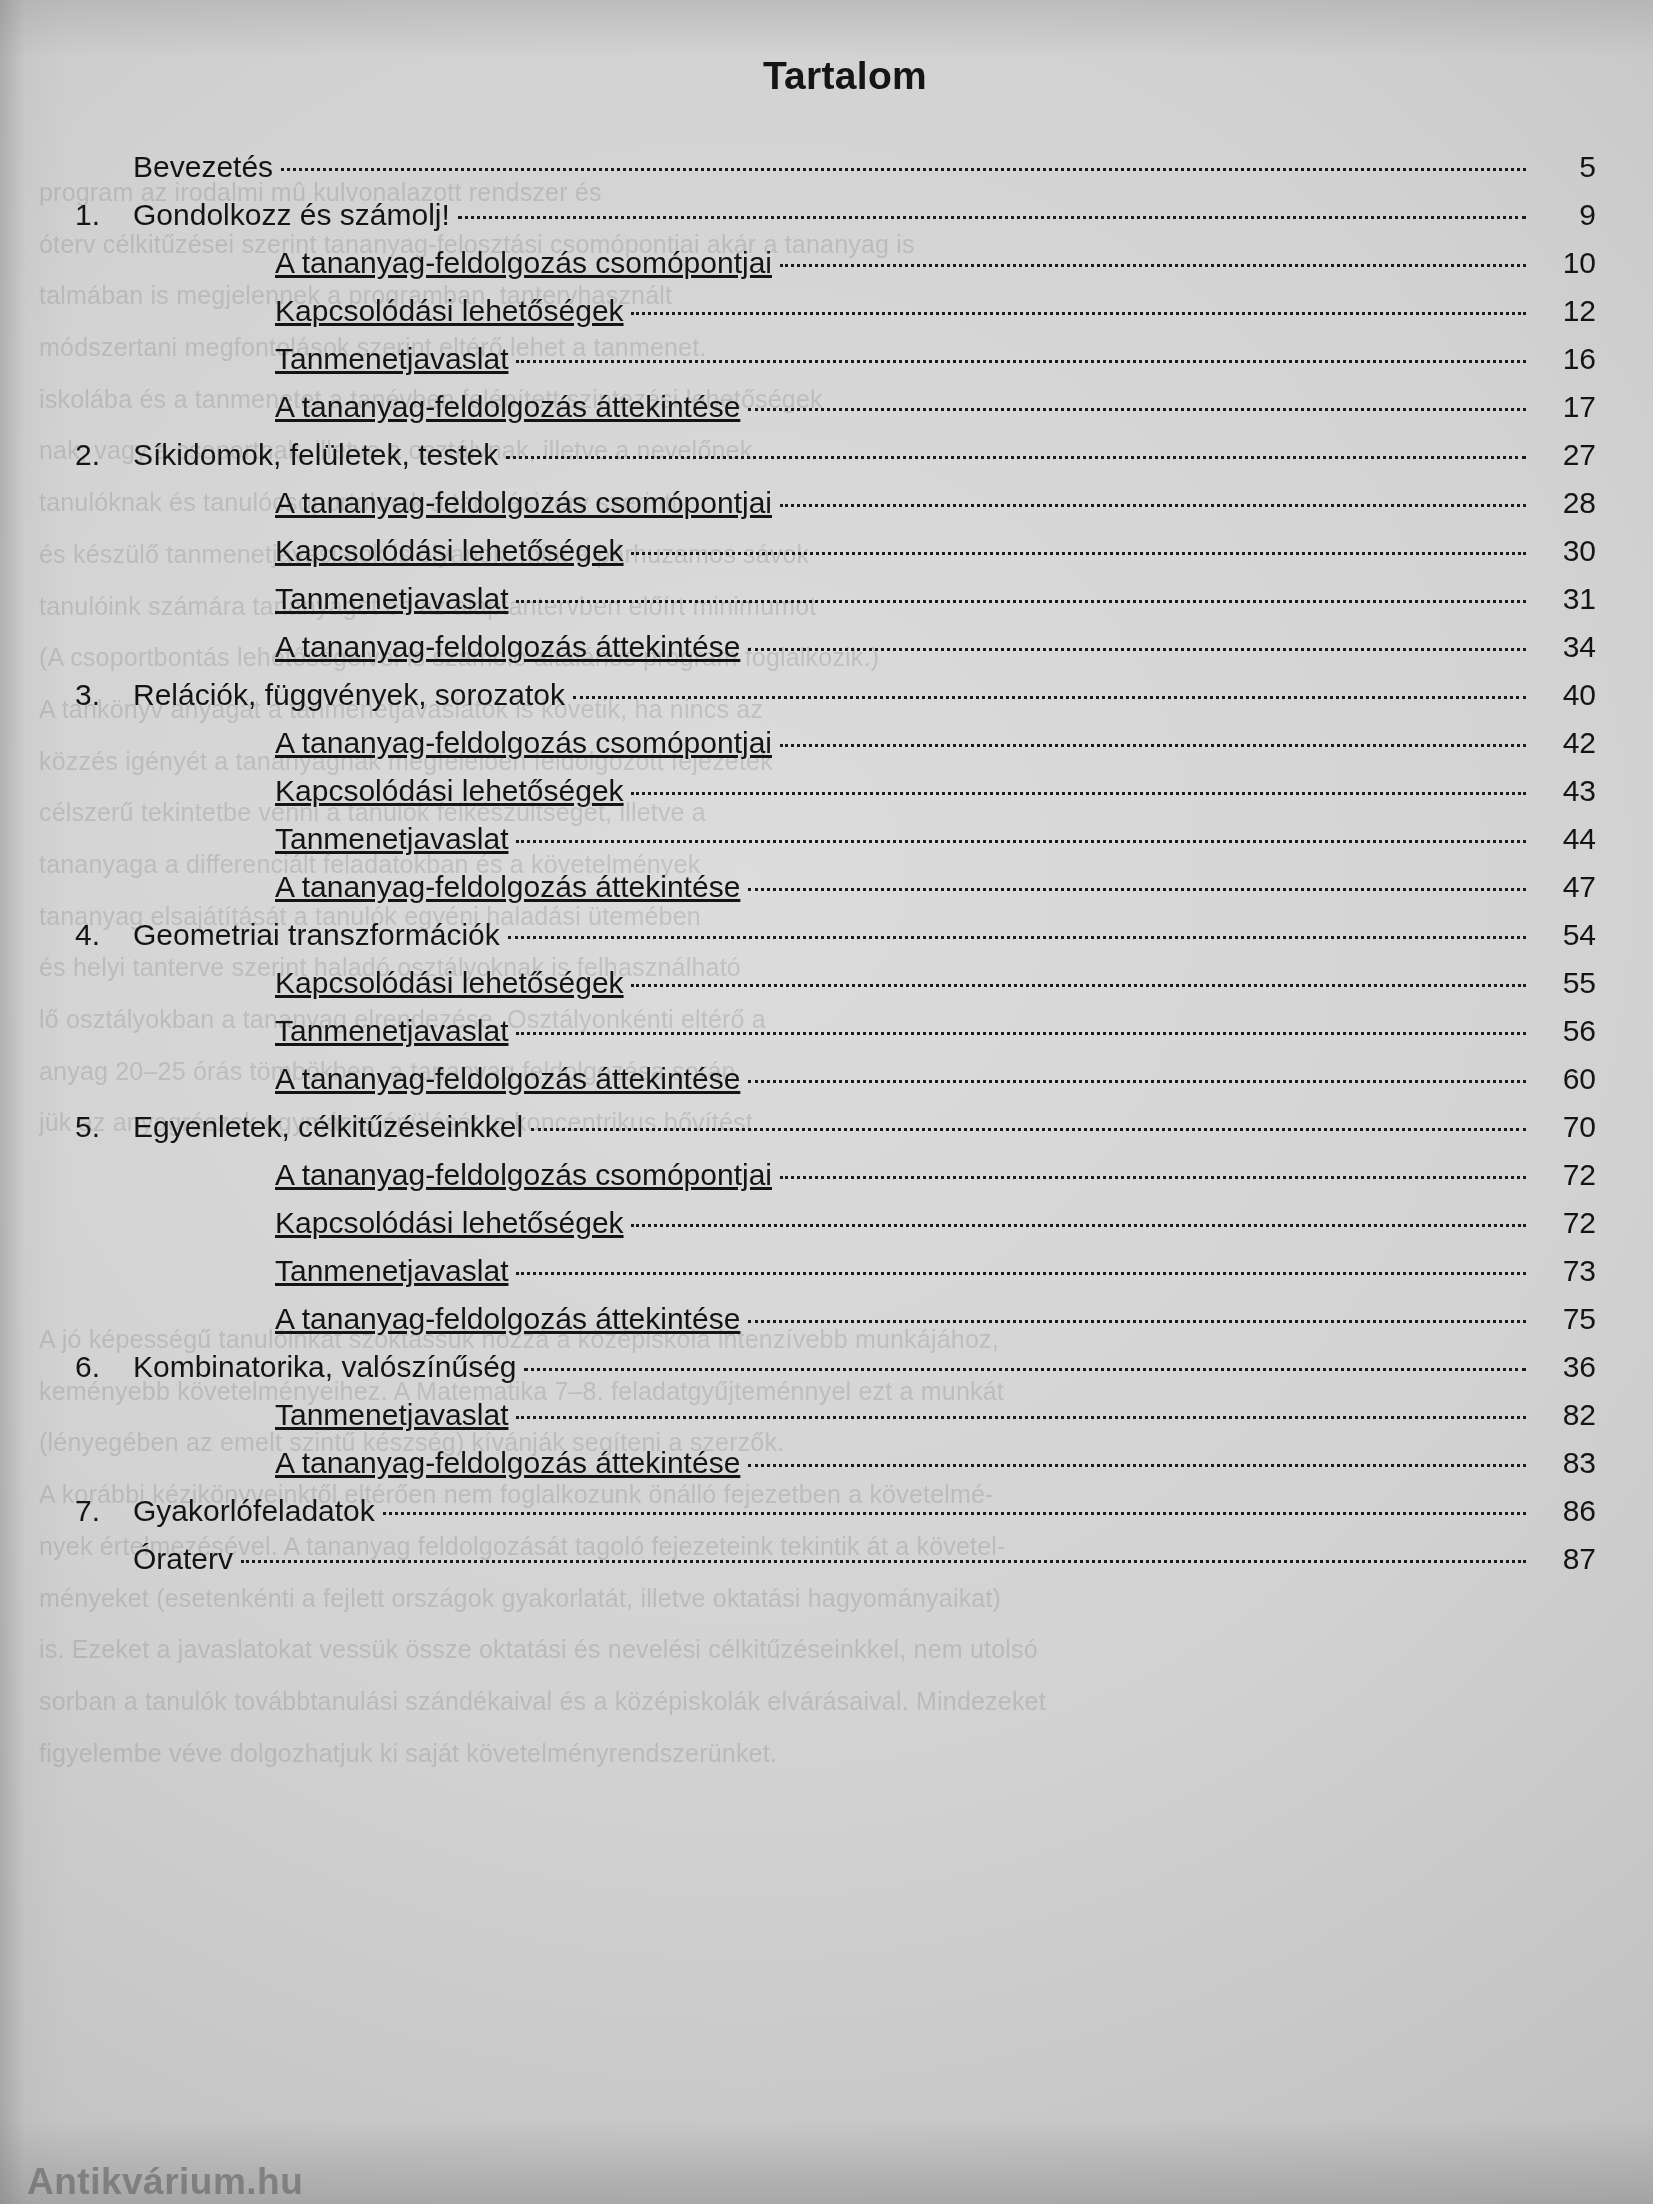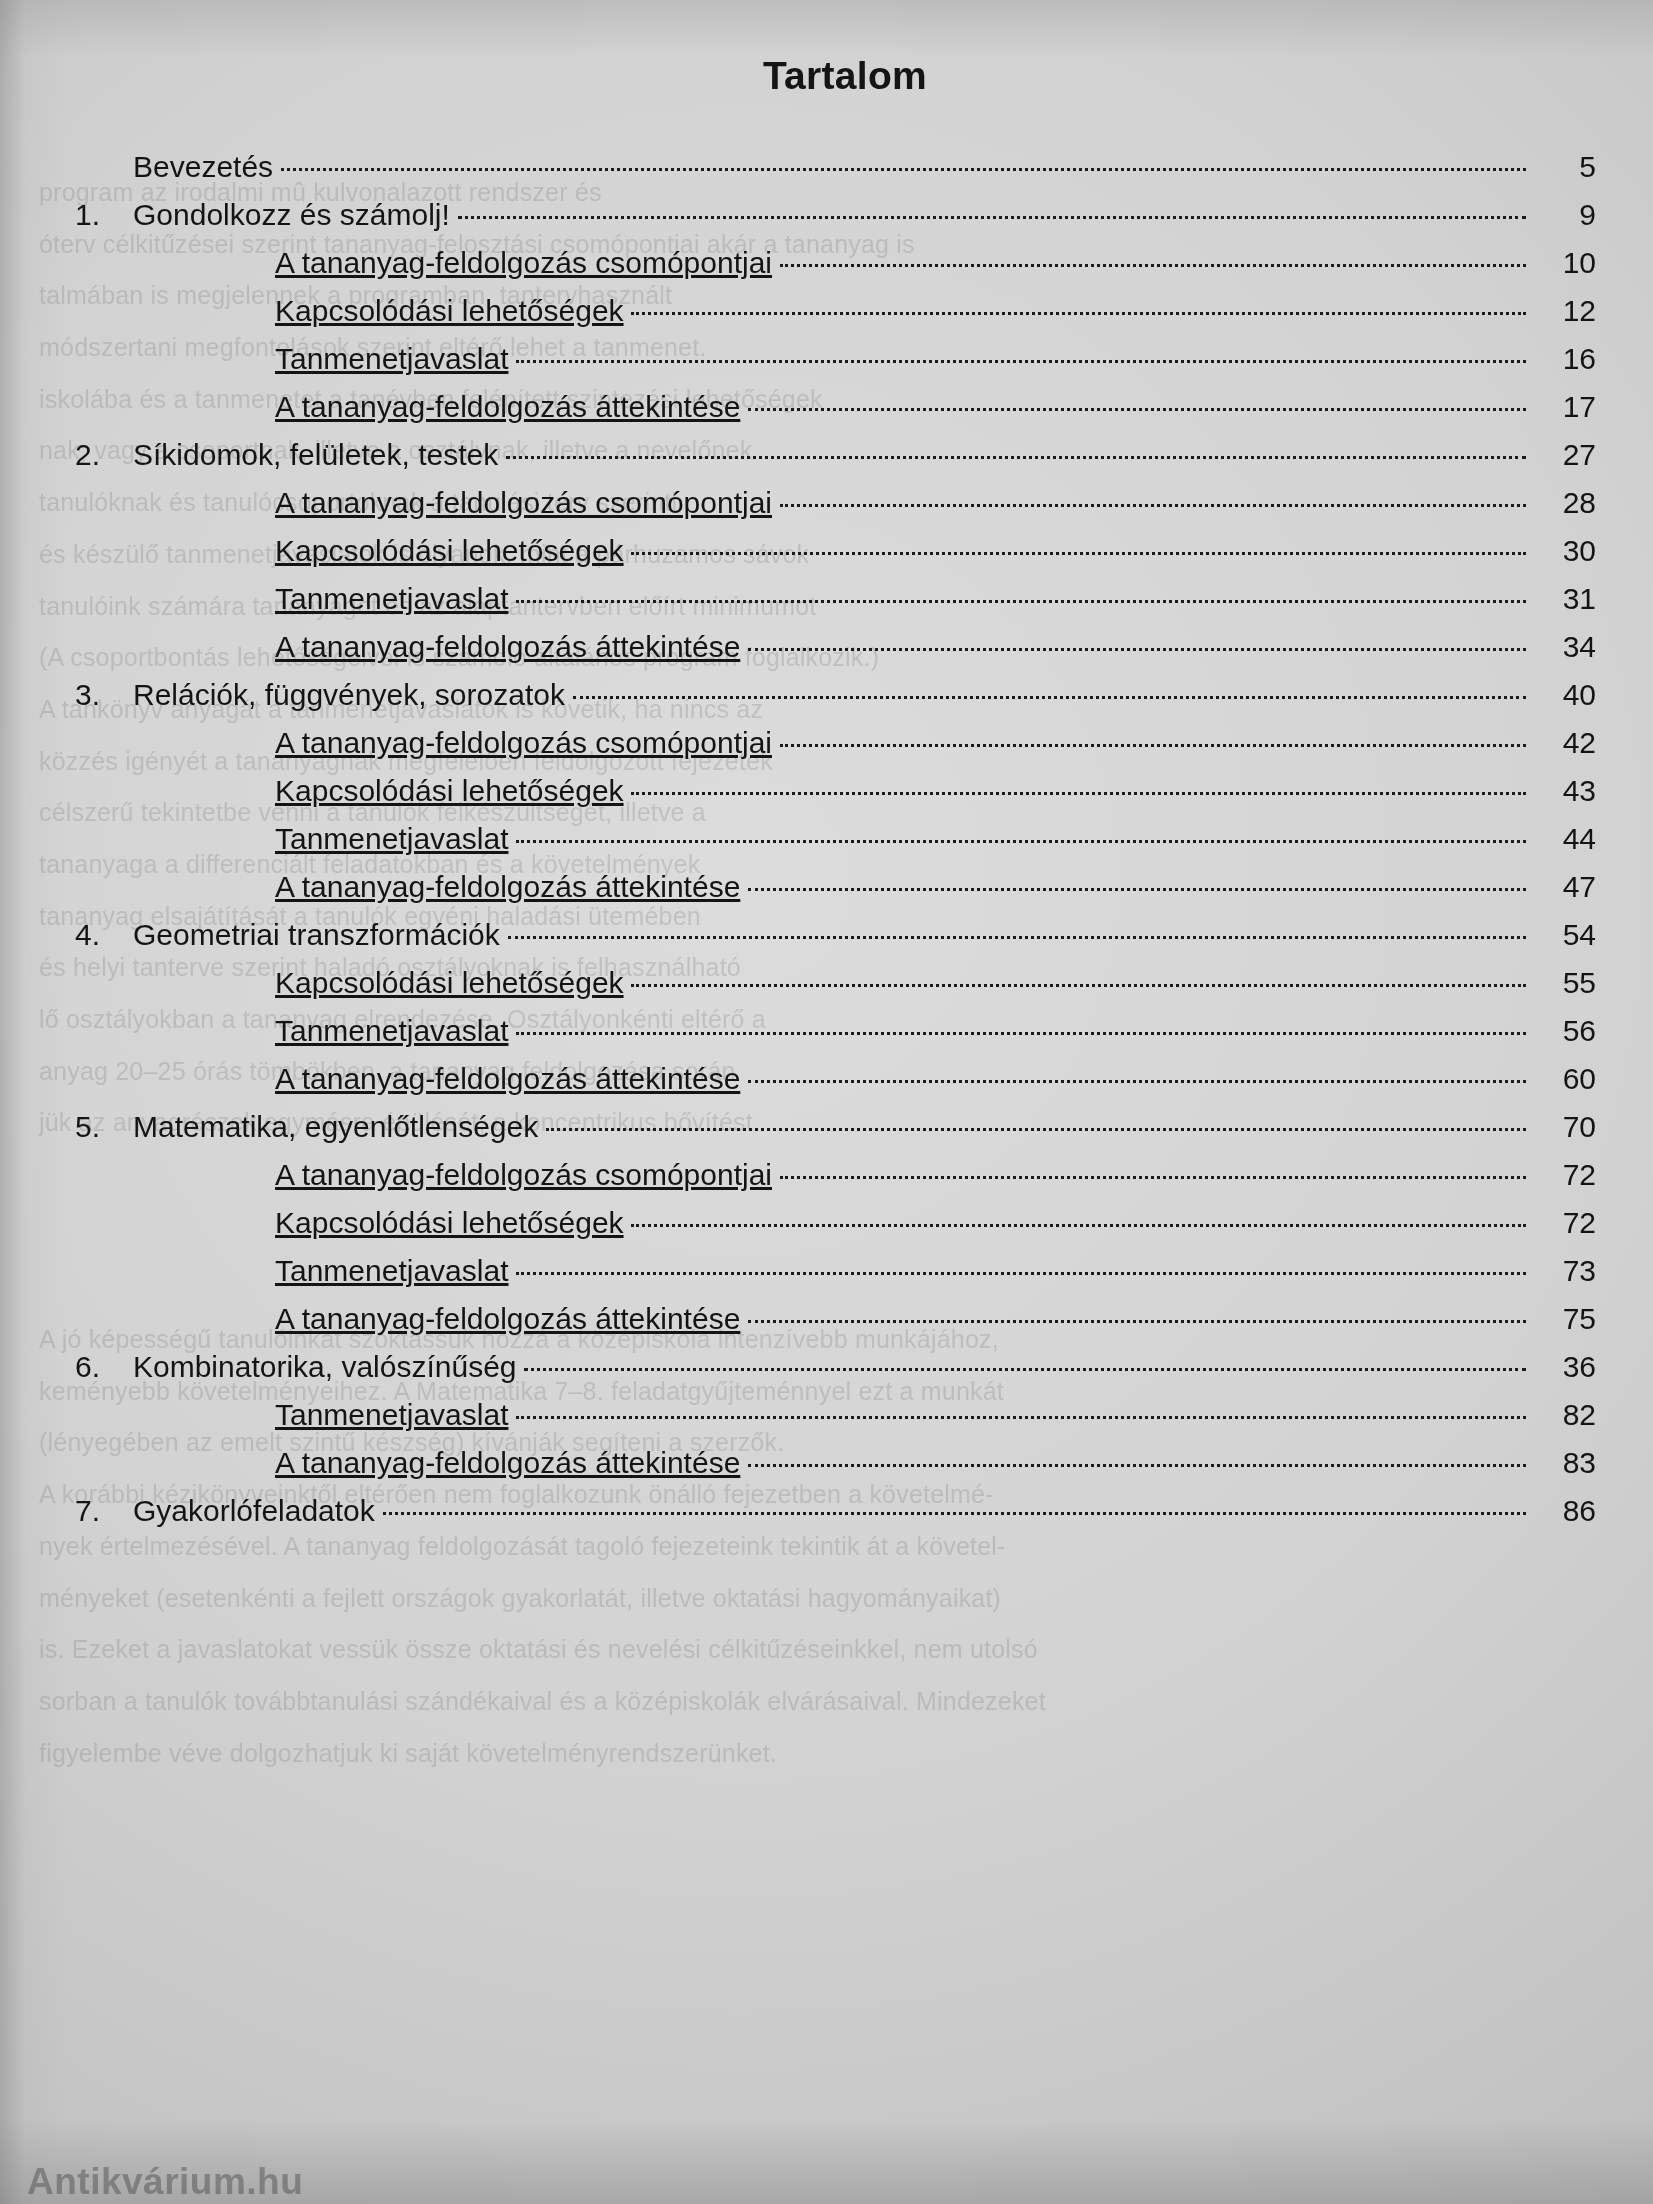--- a/index.html
+++ b/index.html
@@ -277,21 +277,21 @@
           <span class="pageno">56</span>
         </div>
         <div class="toc-row">
           <span class="num"></span>
           <span class="label-l0 indent-1">A tananyag-feldolgozás áttekintése</span>
           <span class="dots"></span>
           <span class="pageno">60</span>
         </div>
         <div class="toc-row">
           <span class="num">5.</span>
-          <span class="label-l0">Matematika, egyenlőtlenségek</span>
+          <span class="label-l0">Egyenletek, célkitűzéseinkkel</span>
           <span class="dots"></span>
           <span class="pageno">70</span>
         </div>
         <div class="toc-row">
           <span class="num"></span>
           <span class="label-l0 indent-1">A tananyag-feldolgozás csomópontjai</span>
           <span class="dots"></span>
           <span class="pageno">72</span>
         </div>
         <div class="toc-row">
@@ -329,18 +329,24 @@
           <span class="label-l0 indent-1">A tananyag-feldolgozás áttekintése</span>
           <span class="dots"></span>
           <span class="pageno">83</span>
         </div>
         <div class="toc-row">
           <span class="num">7.</span>
           <span class="label-l0">Gyakorlófeladatok</span>
           <span class="dots"></span>
           <span class="pageno">86</span>
         </div>
+        <div class="toc-row">
+          <span class="num"></span>
+          <span class="label-l0">Óraterv</span>
+          <span class="dots"></span>
+          <span class="pageno">87</span>
+        </div>
       </div>
   </div>
 
   <div class="watermark">Antikvárium.hu</div>
 </div>
 
 
 </body></html>

